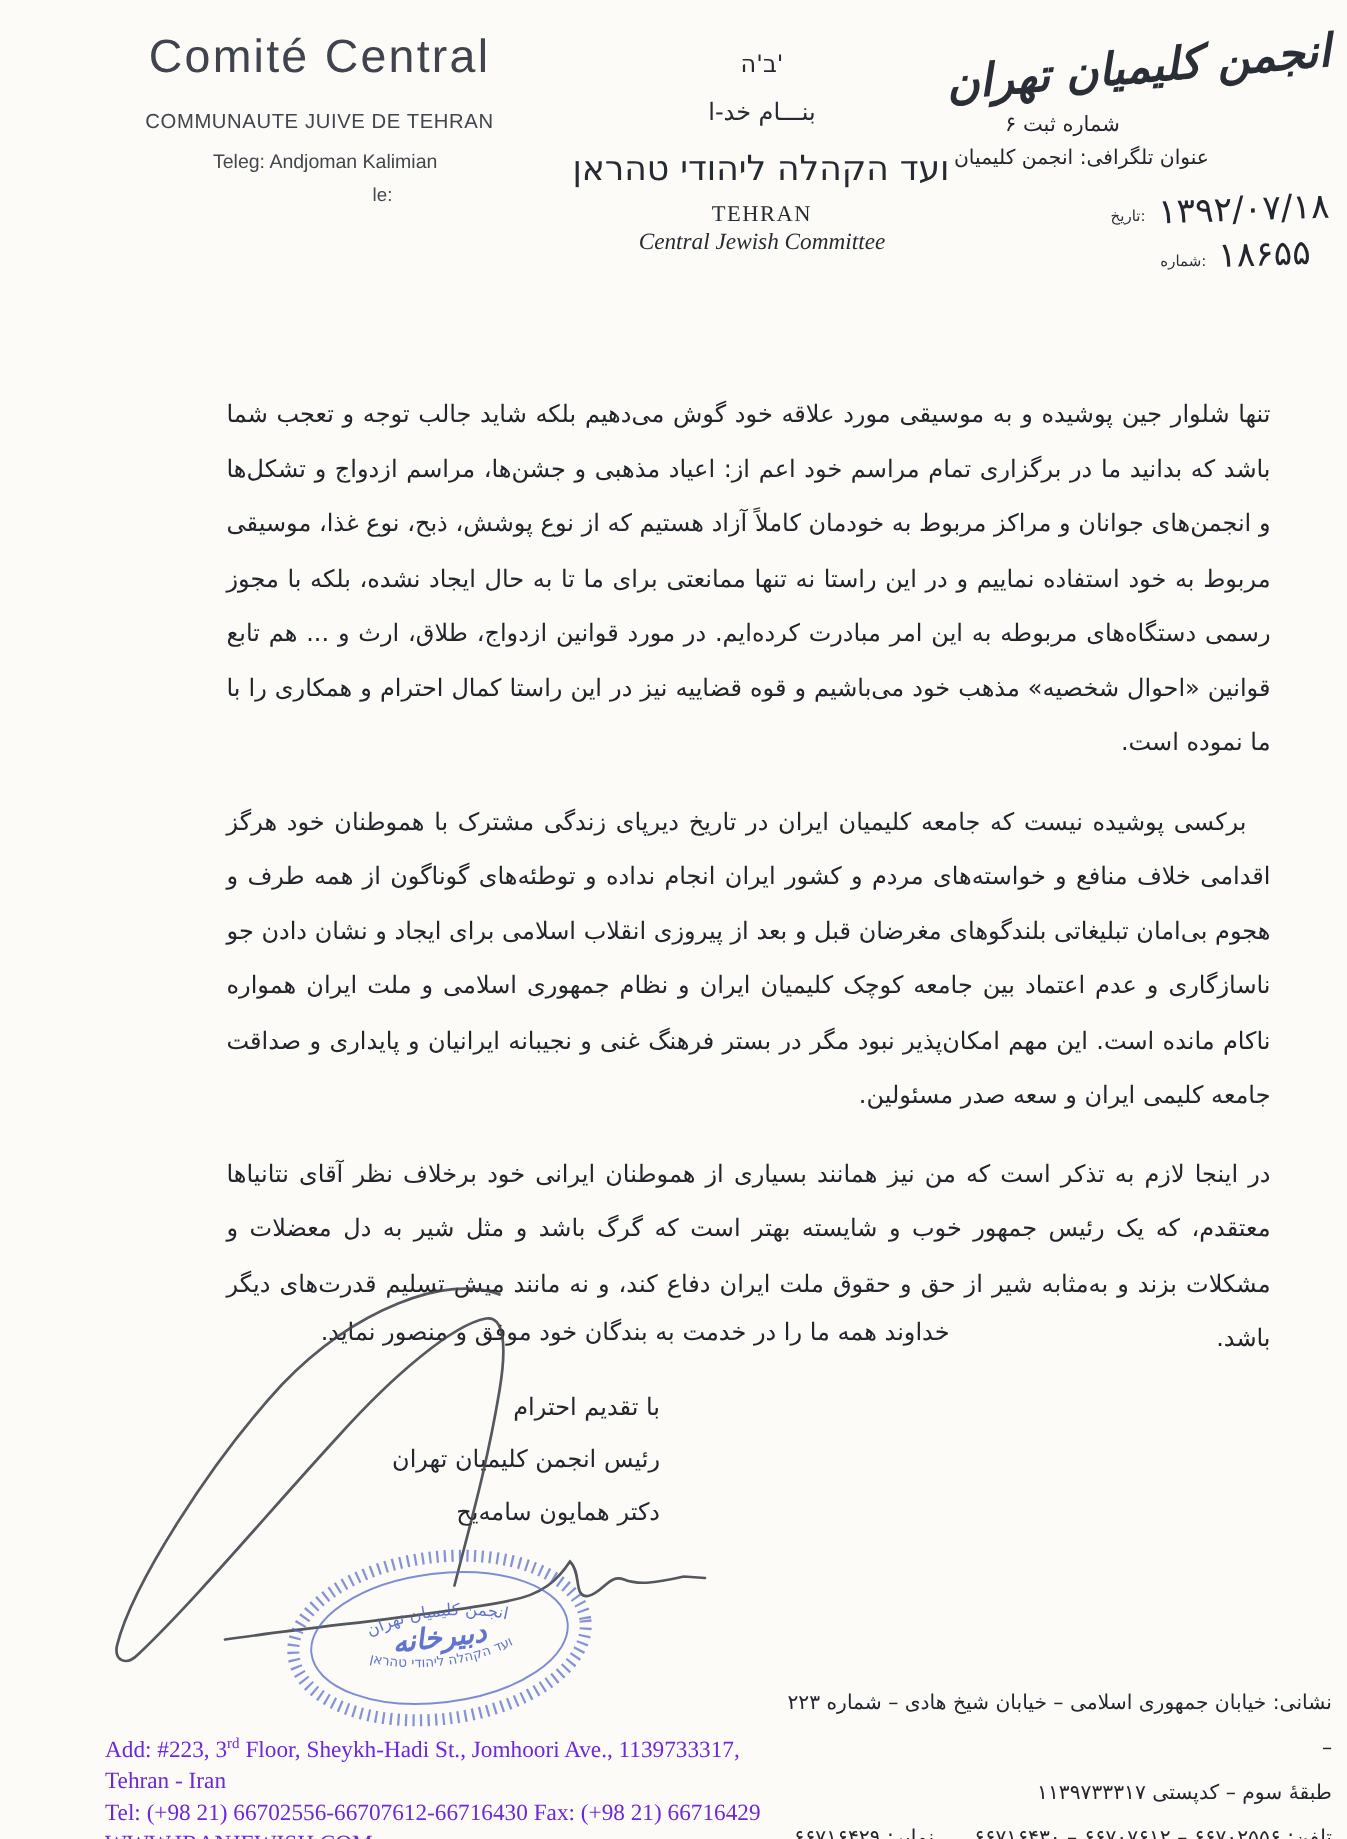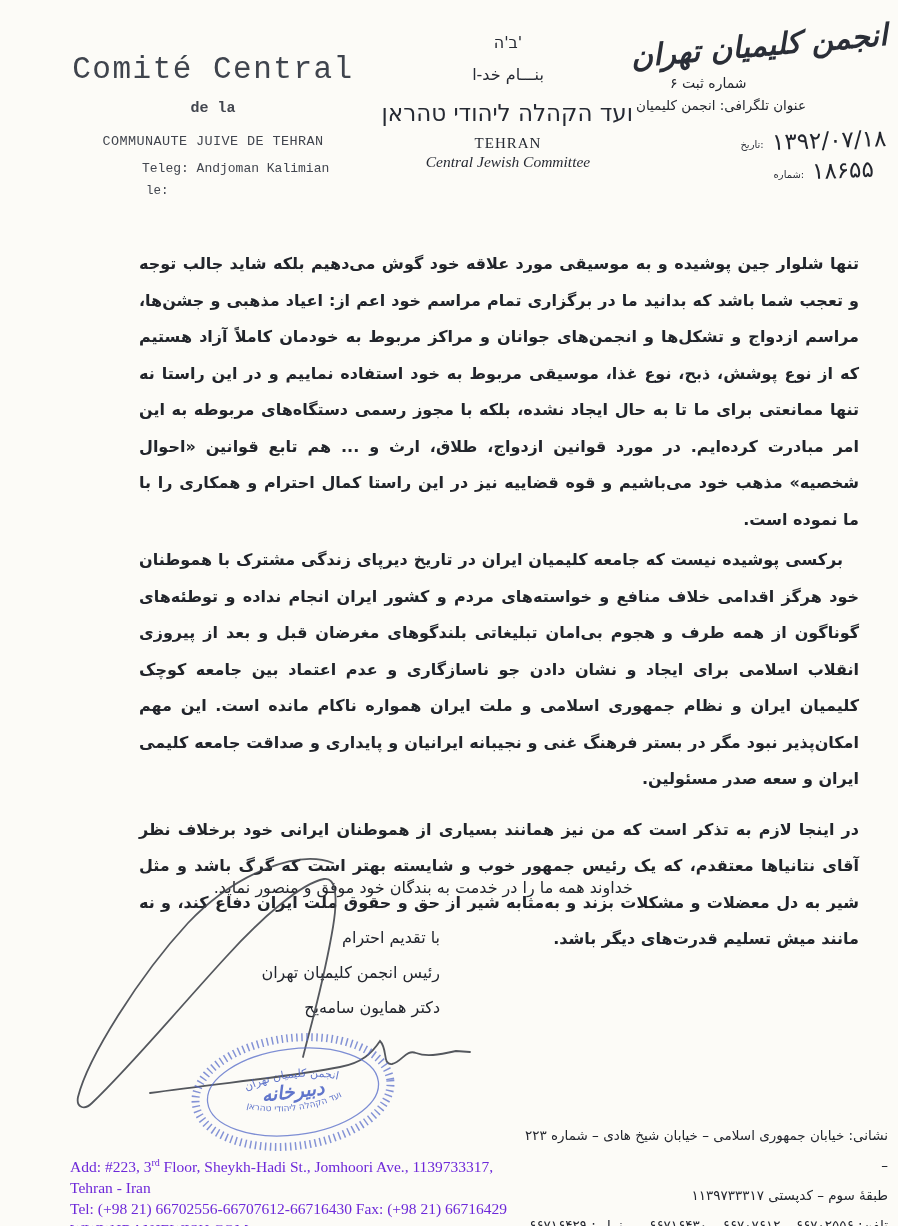--- a/index.html
+++ b/index.html
@@ -7,46 +7,46 @@
   .page {
     position:relative;
     width:898px; height:1226px;
     margin:0 auto;
     background:#fcfbf7;
     overflow:hidden;
     font-family:"DejaVu Sans", sans-serif;
     color:#23262e;
   }
   
-  .hdr-left { position:absolute; left:62px; top:52px; width:302px; text-align:center; color:#42464f; font-family:Liberation Mono, monospace; }
+  .hdr-left { position:absolute; left:62px; top:20px; width:302px; text-align:center; color:#42464f; font-family:Liberation Sans, sans-serif; }
   .comite { font-size:31px; letter-spacing:1.5px; font-weight:400; color:#3f444d; }
   .dela { font-size:15px; font-weight:bold; margin-top:13px; }
   .commun { font-size:13.5px; letter-spacing:0.4px; margin-top:17px; color:#41454e; }
   .teleg { font-size:13px; margin-top:12px; text-align:left; padding-left:80px; }
-  .le { font-size:12.5px; margin-top:8px; text-align:left; padding-left:84px; }
+  .le { font-size:12.5px; margin-top:8px; text-align:center; padding-left:84px; }
   
   .hdr-center { position:absolute; left:383px; top:33px; width:250px; text-align:center; color:#262a33; }
   .bh { font-size:16px; }
   .bism { font-size:16px; margin-top:13px; direction:rtl; }
   .heb-title { font-size:23px; margin-top:16px; direction:rtl; white-space:nowrap; }
   .tehran { font-family:"Liberation Serif", serif; font-size:15px; letter-spacing:1px; margin-top:9px; }
   .cjc { font-family:"Liberation Serif", serif; font-size:15.5px; margin-top:1px;font-style:italic; }
   
   .hdr-right { position:absolute; right:8px; top:28px; width:262px; direction:rtl; }
   .callig { font-size:30px; font-weight:bold; text-align:center; transform:rotate(-5deg); transform-origin:center; color:#2a2e37; font-style:italic; white-space:nowrap; }
   .regno { font-size:14px; margin-top:12px; text-align:left; padding-left:42px; direction:rtl; }
   .telegraph-fa { font-size:13.5px; margin-top:6px; text-align:left; padding-left:8px; }
   .num-row { display:flex; direction:ltr; justify-content:flex-end; align-items:baseline; margin-top:14px; }
   .num-row.r2 { margin-top:4px; padding-right:16px; }
   .num-label { font-size:10px; color:#2b2f38; }
   .num-value { font-size:23px; margin-left:8px; display:inline-block; transform:rotate(-2deg); color:#23262e; }
   .pad-date { padding-right:4px; }
   
   .body-text { position:absolute; left:135px; top:242px; width:728px; direction:rtl; font-size:16px; line-height:36.5px; text-align:justify; color:#22252b; }
-  .par { margin:4px;font-weight:bold; }
+  .par { margin:16px; }
   .par-indent { text-indent:16px; }
   .par-gap { margin-top:14px; }
   .closing { position:absolute; top:878px; right:265px; direction:rtl; font-size:16px; white-space:nowrap; color:#22252b; }
   
   .sig-block { position:absolute; right:458px; top:920px; direction:rtl; text-align:right; font-size:16px; line-height:35px; color:#23262e; white-space:nowrap; }
   
   .sig-svg { position:absolute; left:40px; top:845px; }
   
   .stamp { position:absolute; left:188px; top:1032px; transform:rotate(-7deg); transform-origin:center; opacity:0.88; }
   
@@ -57,21 +57,20 @@
   .fa-telrow span { display:inline-block; }
   .fa-fax { margin-right:22px; }
 </style>
 </head>
 <body>
 
 <div class="page">
 
   <div class="hdr-left">
     <div class="comite">Comité Central</div>
-    <div class="dela">de la</div>
     <div class="commun">COMMUNAUTE JUIVE DE TEHRAN</div>
     <div class="teleg">Teleg: Andjoman Kalimian</div>
     <div class="le">le:</div>
   </div>
 
   <div class="hdr-center">
     <div class="bh">ב'ה'</div>
     <div class="bism">بنـــام خد-ا</div>
     <div class="heb-title">ועד הקהלה ליהודי טהראן</div>
     <div class="tehran">TEHRAN</div>

